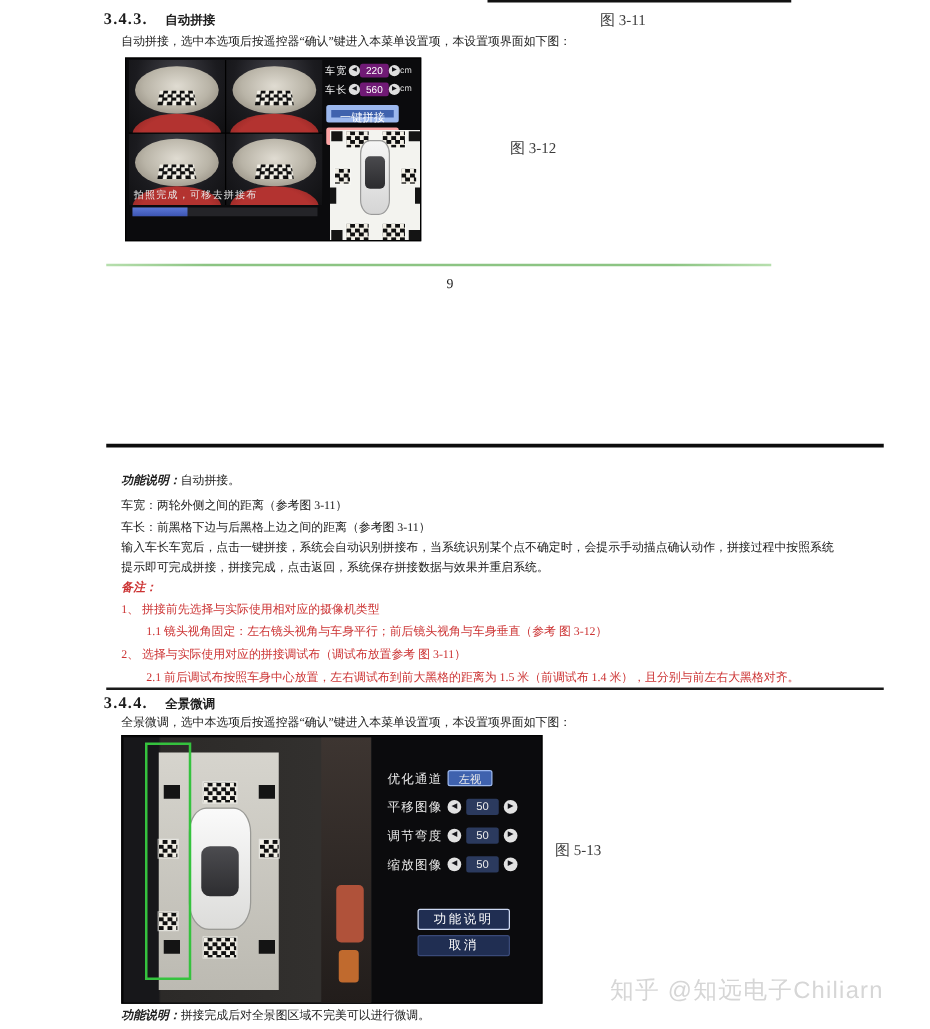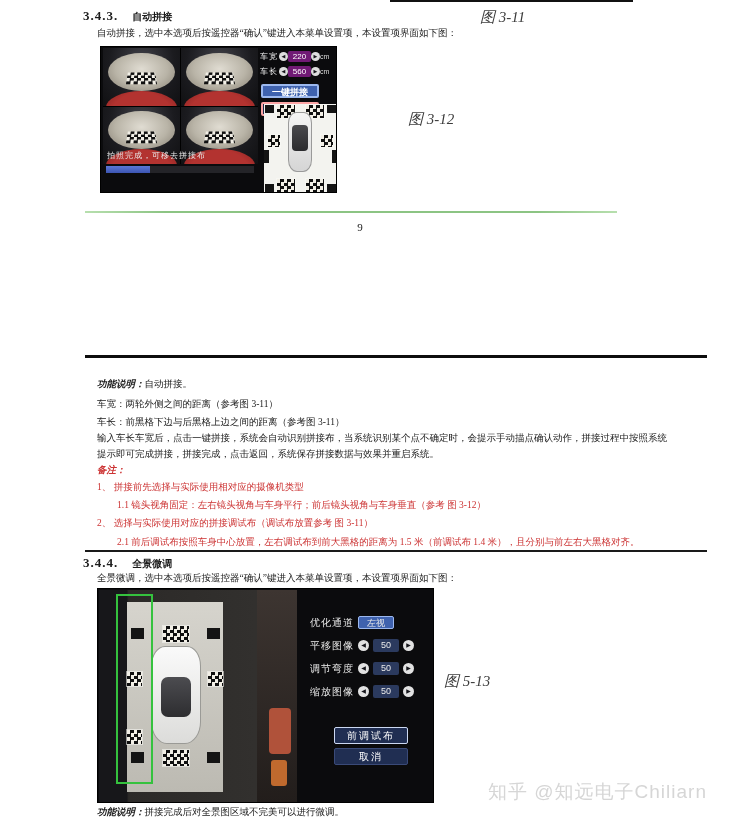--- a/index.html
+++ b/index.html
@@ -6,21 +6,21 @@
   html,body { background:#ffffff; }
   .page { position:relative; width:744px; height:823px; background:#ffffff; overflow:hidden;
           font-family:"Liberation Serif", serif; color:#1c1c1c; }
   .abs { position:absolute; }
 
   
   .topline   { left:390px; top:0; width:243px; height:2px; background:#111; }
   .heading   { left:83px; font-weight:bold; white-space:nowrap; }
   .h-num     { font-size:13px; letter-spacing:1px; }
   .h-title   { font-size:10px; margin-left:14px; font-family:"Liberation Sans", sans-serif; }
-  .figlabel  { font-size:15px; color:#3b3b3b;font-style:italic; }
+  .figlabel  { font-size:12px; color:#3b3b3b; }
   .body-line { left:97px; font-size:9.5px; white-space:nowrap; color:#202020; }
   .indent2   { left:117px; }
   .red       { color:#c33; }
   .funclabel { font-weight:bold; font-style:italic; }
   .greenline { left:85px; top:211px; width:532px; height:2px;
                background:linear-gradient(90deg,#b7dfae,#8cc483 15%,#8cc483 85%,#b7dfae); }
   .pageno    { left:340px; top:221px; width:40px; text-align:center; font-size:11px; }
   .blackline { left:85px; top:355px; width:622px; height:3px; background:#0d0d0d; }
   .thinline  { left:85px; top:550px; width:622px; height:2px; background:#1a1a1a; }
   .watermark { left:488px; top:779px; font-size:19px; color:#d6d6d6;
@@ -53,21 +53,21 @@
 
   .ctrl1 { position:absolute; left:159px; top:3px; width:78px; color:#fff; }
   .srow  { display:flex; align-items:center; gap:0; height:12px; margin-bottom:3px; font-size:8px; }
   .slbl  { width:19px; letter-spacing:1px; flex:none; }
   .arr   { width:9px; height:9px; flex:none; border-radius:50%; background:#dedede; color:#15151a;
            font-size:5px; line-height:9px; text-align:center; }
   .sval  { min-width:23px; height:11px; line-height:11px; text-align:center;
            background:#701a75; border-radius:2px; font-size:8px; }
   .sunit { font-size:7px; color:#ddd; }
   .btn1  { width:58px; height:14px; line-height:13px; text-align:center; font-size:9px; color:#fff;
-           background:#1c2947; border:2px solid #fca5a5; border-radius:2px; margin:0 0 4px 1px;font-weight:bold; }
+           background:#1c2947; border:4px solid #fca5a5; border-radius:2px; margin:0 0 4px 1px; }
   .btn1.sel { background:#3f62ae; border-color:#9cb8ee; margin-top:7px; }
 
   .birdpanel { position:absolute; left:163px; top:57px; width:73px; height:89px; background:#f3f3ef; }
   .car1 { position:absolute; left:24px; top:8px; width:24px; height:60px;
           background:linear-gradient(#f5f5f5,#d5d5d5); border:1px solid #9a9a9a;
           border-radius:8px 8px 9px 9px / 11px 11px 12px 12px; }
   .car1 .win { position:absolute; left:3px; top:12px; width:16px; height:26px;
                background:linear-gradient(#4a4a4e,#2b2b2e); border-radius:4px; }
 
   
@@ -246,21 +246,21 @@
         <span class="sval2">50</span>
         <span class="arr2">▶</span>
       </div>
       <div class="srow2">
         <span class="slbl2">缩放图像</span>
         <span class="arr2">◀</span>
         <span class="sval2">50</span>
         <span class="arr2">▶</span>
       </div>
     </div>
-    <div class="btn2 save">前调试布</div>
+    <div class="btn2 save">功能说明</div>
     <div class="btn2 cancel">取消</div>
   </div>
 
   <div class="abs figlabel" style="left:444px; top:672px;">图 5-13</div>
 
   <div class="abs watermark">知乎 @知远电子Chiliarn</div>
 
   <div class="abs body-line" style="top:806px;">
     <span class="funclabel">功能说明：</span><span>拼接完成后对全景图区域不完美可以进行微调。</span>
   </div>

